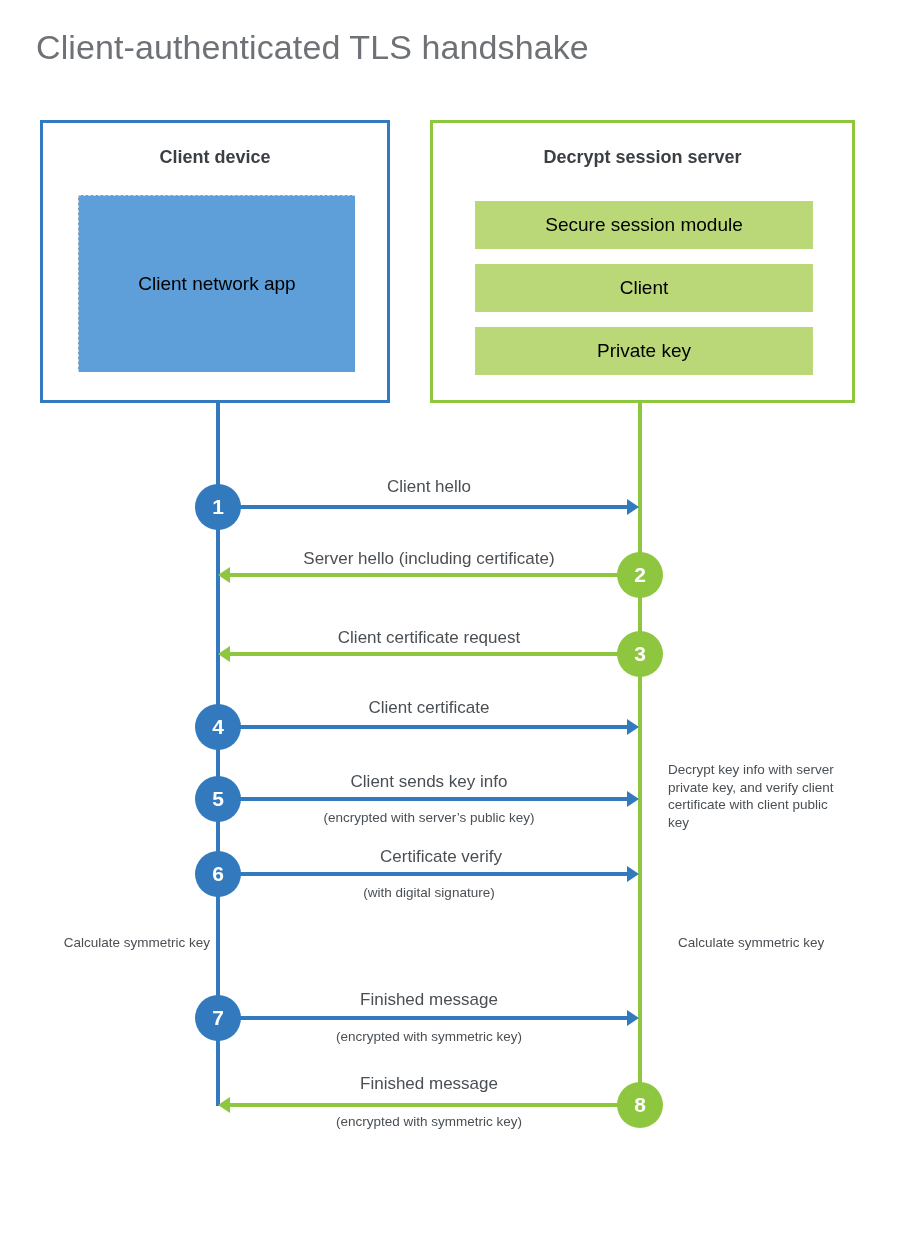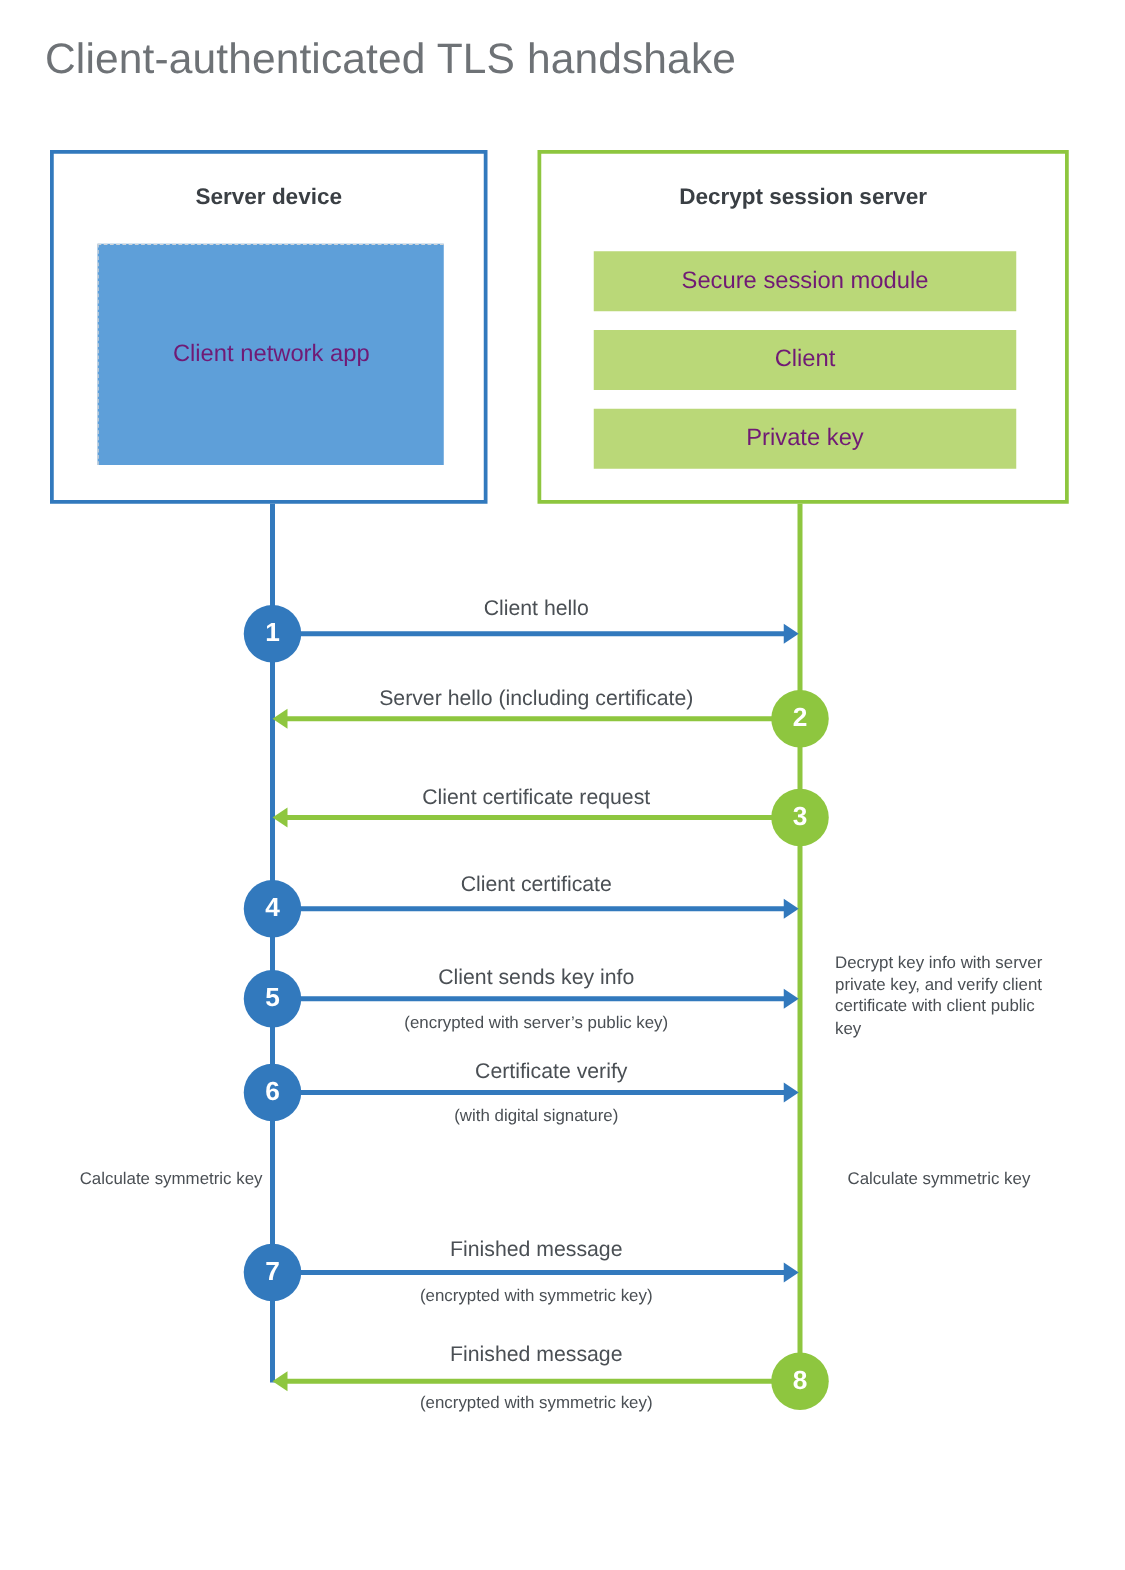--- a/index.html
+++ b/index.html
@@ -73,40 +73,40 @@
     height: 177px;
     background: #5e9fd9;
     border-top: 1px dashed #cfd4d8;
     border-left: 1px dashed #cfd4d8;
     box-sizing: border-box;
     display: flex;
     align-items: center;
     justify-content: center;
   }
   #client-app-label {
-    color: #701a75;
+    color: #000000;
     font-size: 19px;
     font-weight: 300;
     line-height: 26px;
     max-width: 180px;
   }
 
   
   .server-bar {
     position: absolute;
     left: 42px;
     width: 338px;
     height: 48px;
     background: #bad878;
     display: flex;
     align-items: center;
     justify-content: center;
   }
   .server-bar-label {
-    color: #701a75;
+    color: #000000;
     font-size: 19px;
     font-weight: 300;
     text-align: right;
   }
   #server-bar-0 { top: 78px; }
   #server-bar-1 { top: 141px; }
   #server-bar-2 { top: 204px; }
 
   
   .lifeline {
@@ -193,21 +193,21 @@
   .side-note.left-of-lifeline { text-align: right; }
 </style>
 </head>
 <body>
 
 <div id="canvas">
 
   <div class="page-title">Client-authenticated TLS handshake</div>
 
   <div class="actor-box" id="client-box">
-    <div class="actor-title">Server device</div>
+    <div class="actor-title">Client device</div>
     <div id="client-app">
       <div id="client-app-label">Client network app</div>
     </div>
   </div>
 
   <div class="actor-box" id="server-box">
     <div class="actor-title">Decrypt session server</div>
     <div class="server-bar" id="server-bar-0">
       <span class="server-bar-label">Secure session module</span>
     </div>

